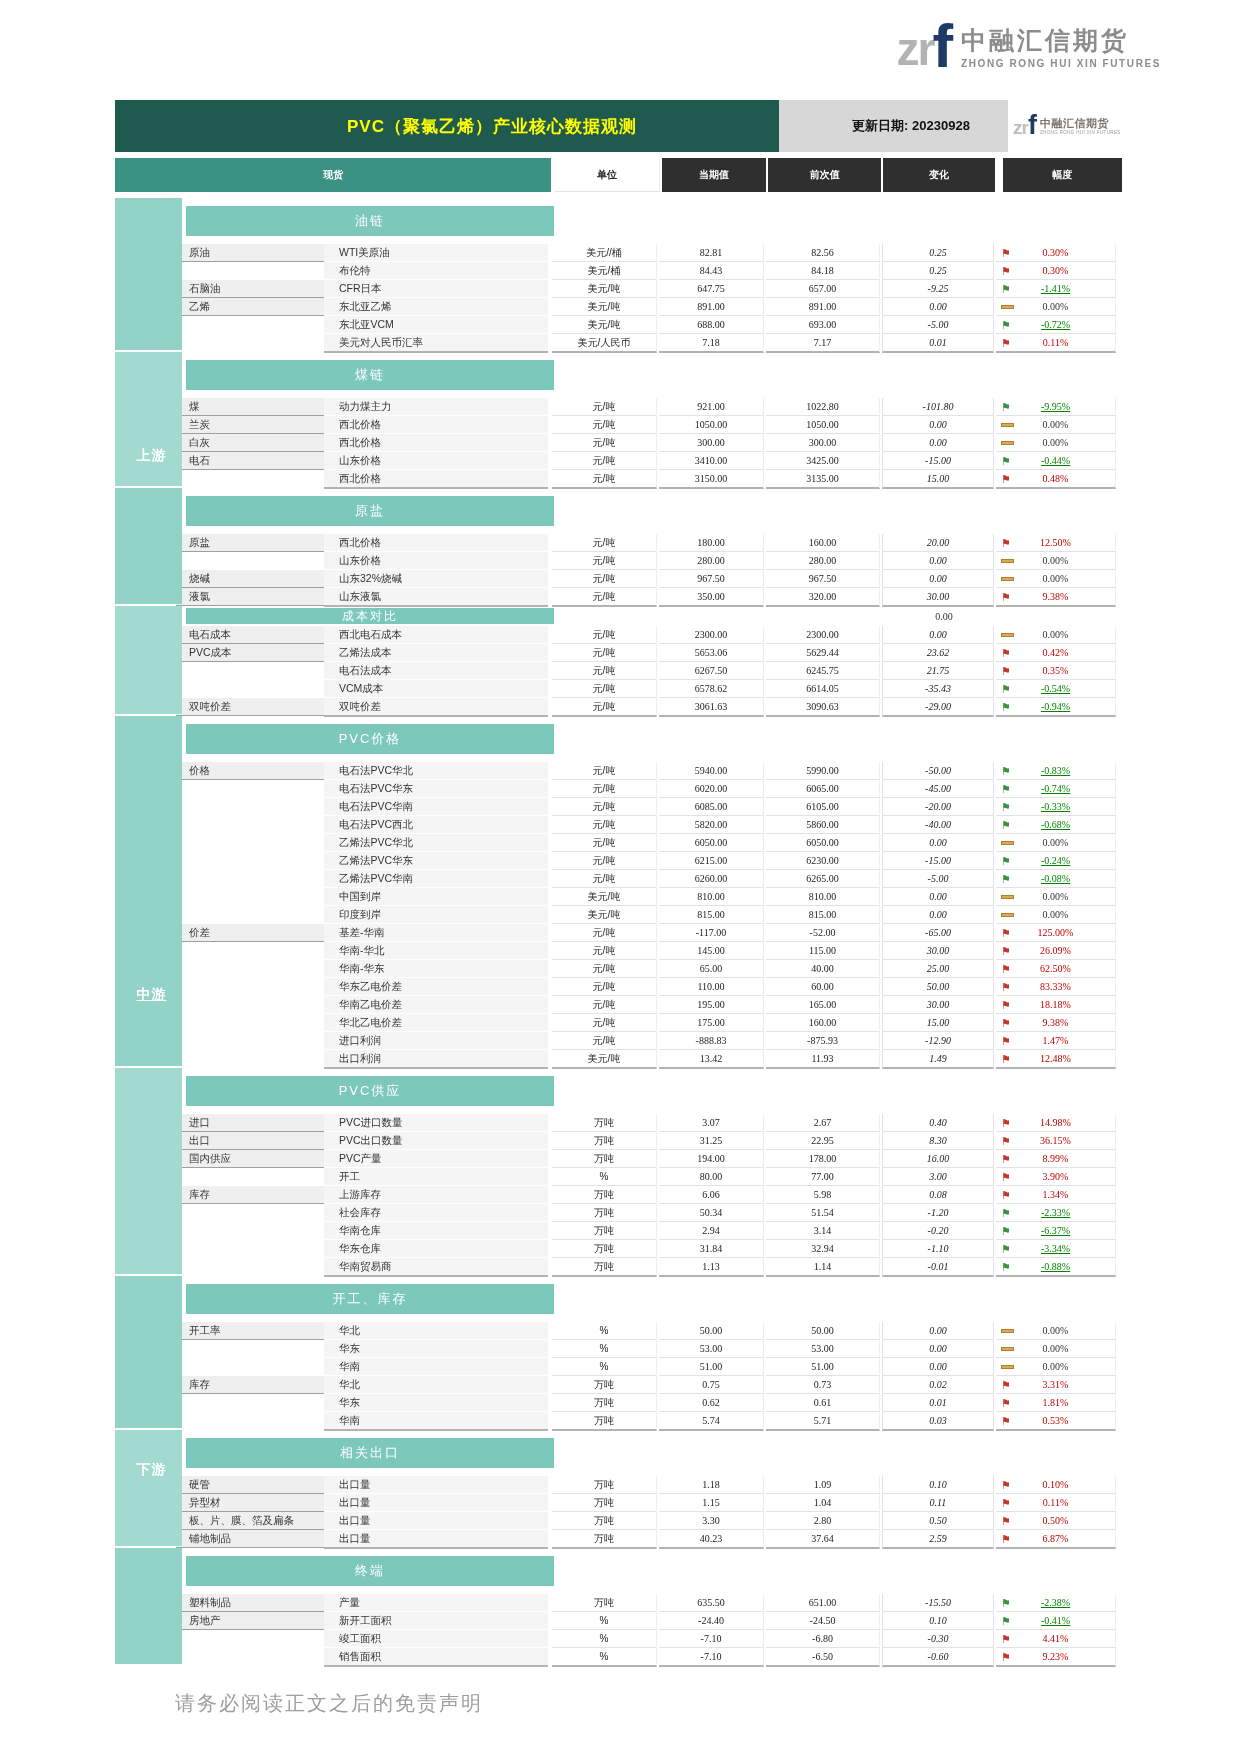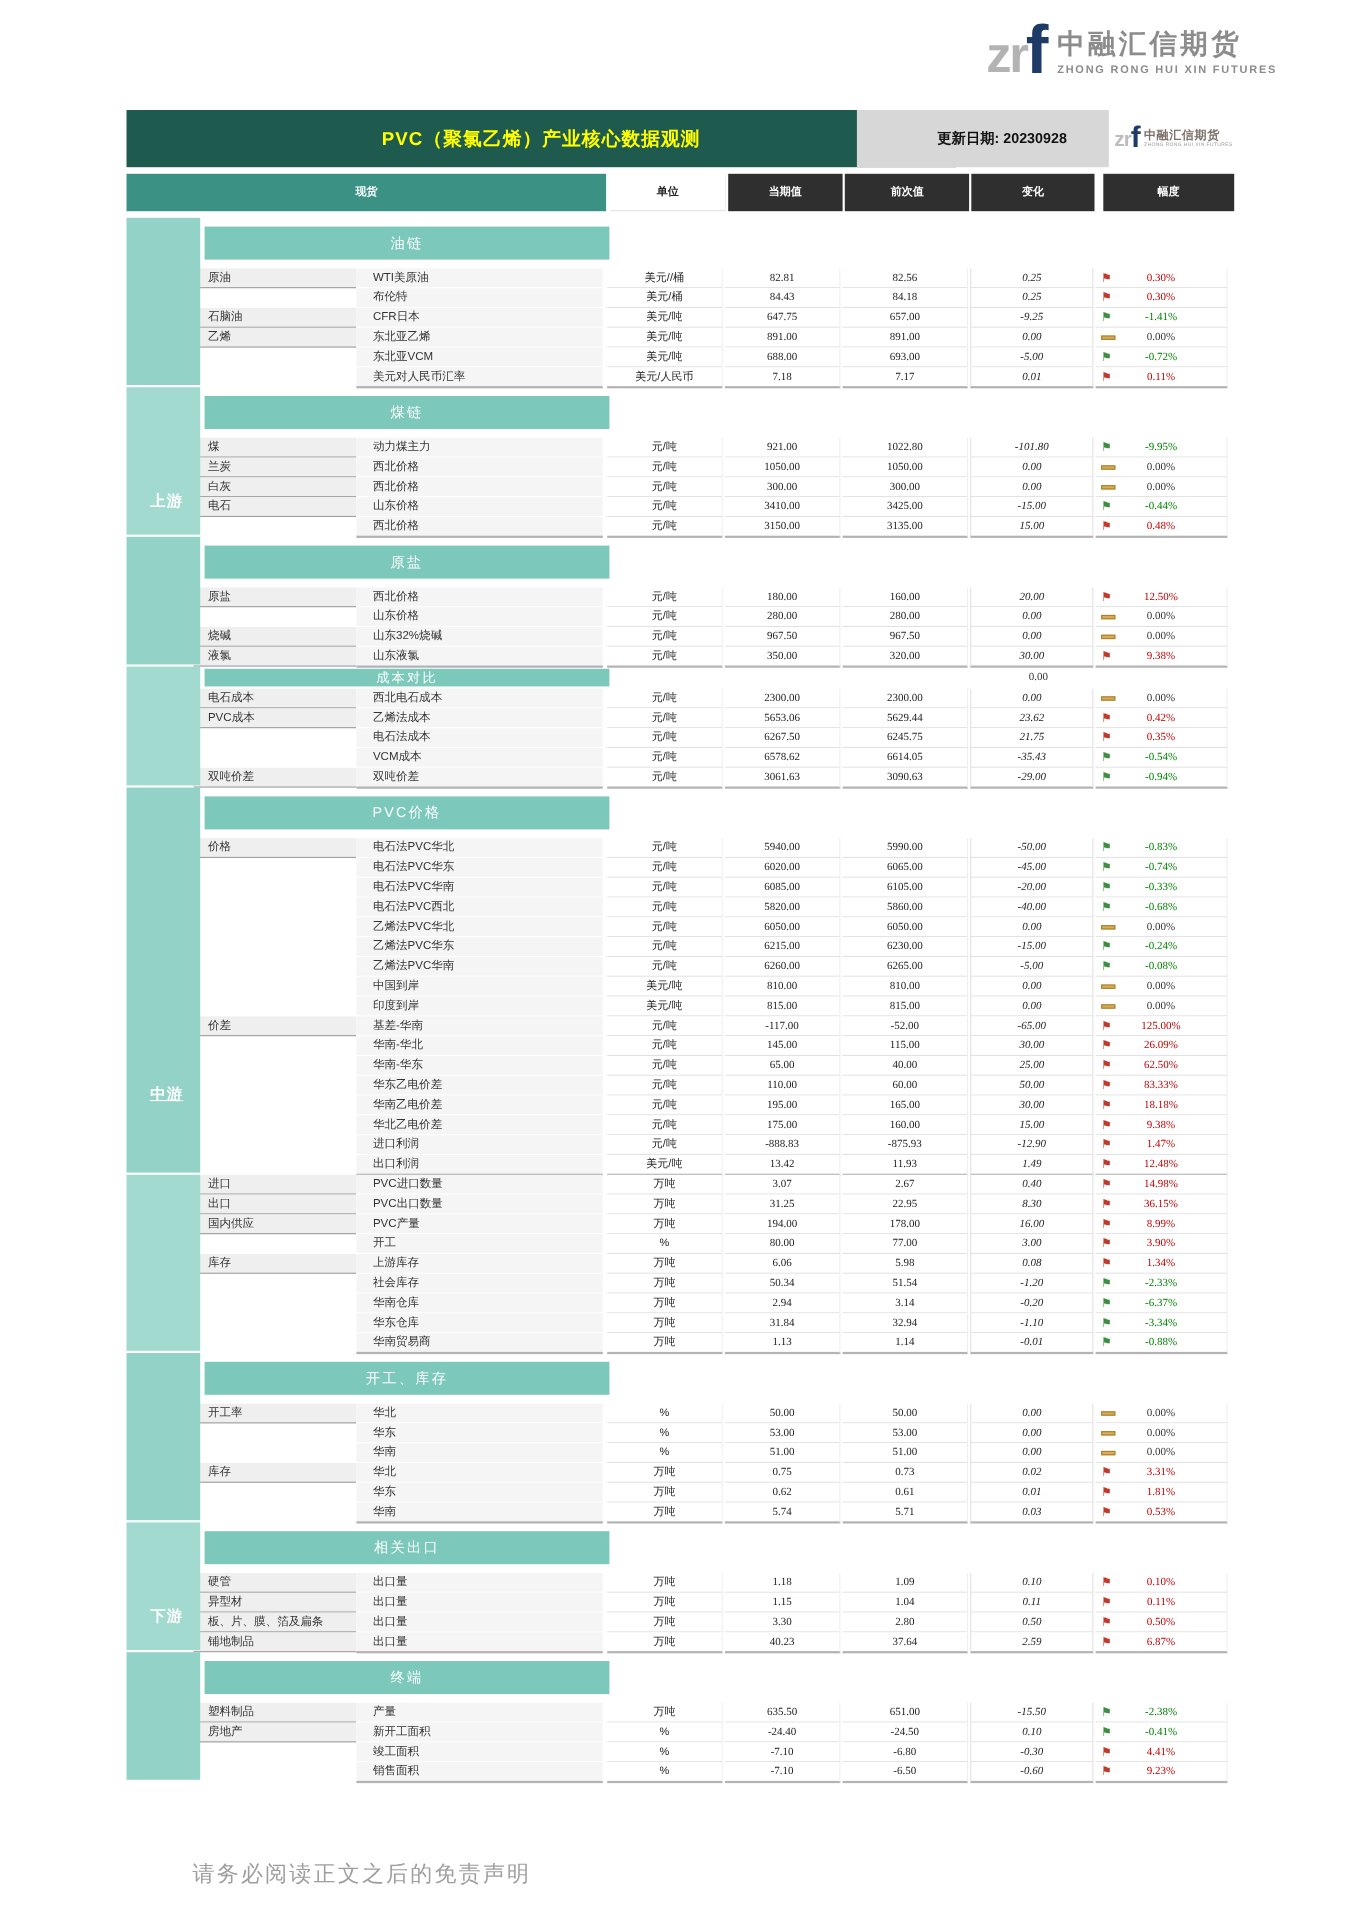--- a/index.html
+++ b/index.html
@@ -70,21 +70,21 @@
   .v.prev{width:114px;}
   .v.chg{width:112px;border:1px solid #e2e2e2;border-top:none;font-style:italic;}
   .pct{width:120px;margin-left:2px;position:relative;}
   .row.last .nm,.row.last .u,.row.last .v,.row.last .pct{border-bottom:2px solid #b3b3b3;}
   .flag{position:absolute;left:5px;top:1px;font-size:11px;line-height:16px;}
   .flag.up{color:#c0392b;}
   .flag.down{color:#3e8e41;}
   .dash{position:absolute;left:5px;top:7px;width:13px;height:4px;background:var(--flat-tan);border:1px solid #a98230;}
   .pv{display:inline-block;width:100%;text-align:center;}
   .pv.up{color:var(--up-red);}
-  .pv.down{color:var(--down-green);}
+  .pv.down{color:var(--down-green);text-decoration:underline;}
   .pv.flat{color:#333;}
 
   .stage-label{position:absolute;left:3px;width:67px;text-align:center;color:#fff;
     font-size:14px;font-weight:bold;letter-spacing:1px;}
 
   .footer{position:absolute;left:175px;top:1690px;font-size:20px;color:#9e9e9e;letter-spacing:2px;}
 </style>
 </head>
 <body>
 
@@ -483,20 +483,23 @@
             <div class="cell nm">出口利润</div>
             <div class="cell u">美元/吨</div>
             <div class="cell v">13.42</div>
             <div class="cell v prev">11.93</div>
             <div class="cell v chg">1.49</div>
             <div class="cell pct"><span class="flag up">⚑</span><span class="pv up">12.48%</span></div>
           </div>
         </div>
         <div class="sec">
           <div class="band alt"></div>
+          <div class="bar-row">
+            <div class="bar">PVC供应</div>
+          </div>
           <div class="row">
             <div class="cell cat lbl">进口</div>
             <div class="cell nm">PVC进口数量</div>
             <div class="cell u">万吨</div>
             <div class="cell v">3.07</div>
             <div class="cell v prev">2.67</div>
             <div class="cell v chg">0.40</div>
             <div class="cell pct"><span class="flag up">⚑</span><span class="pv up">14.98%</span></div>
           </div>
           <div class="row">

